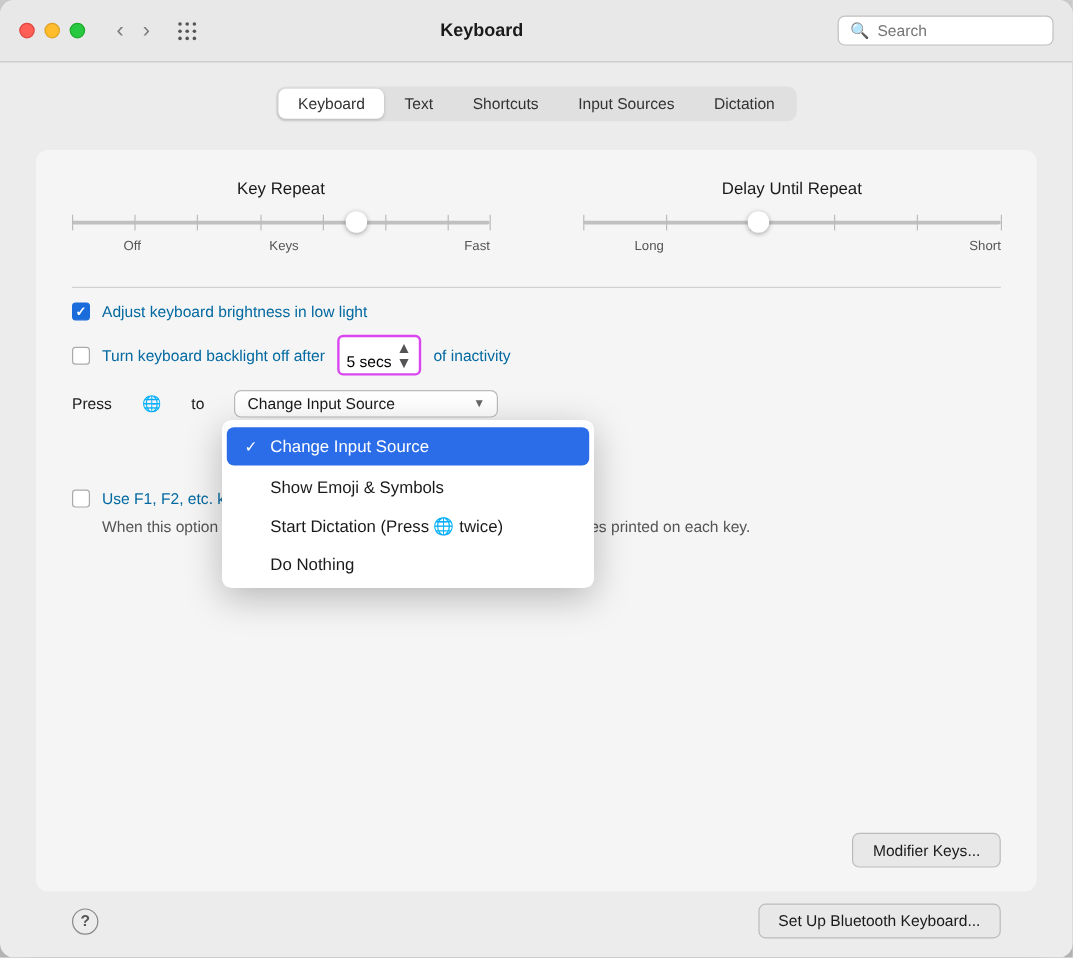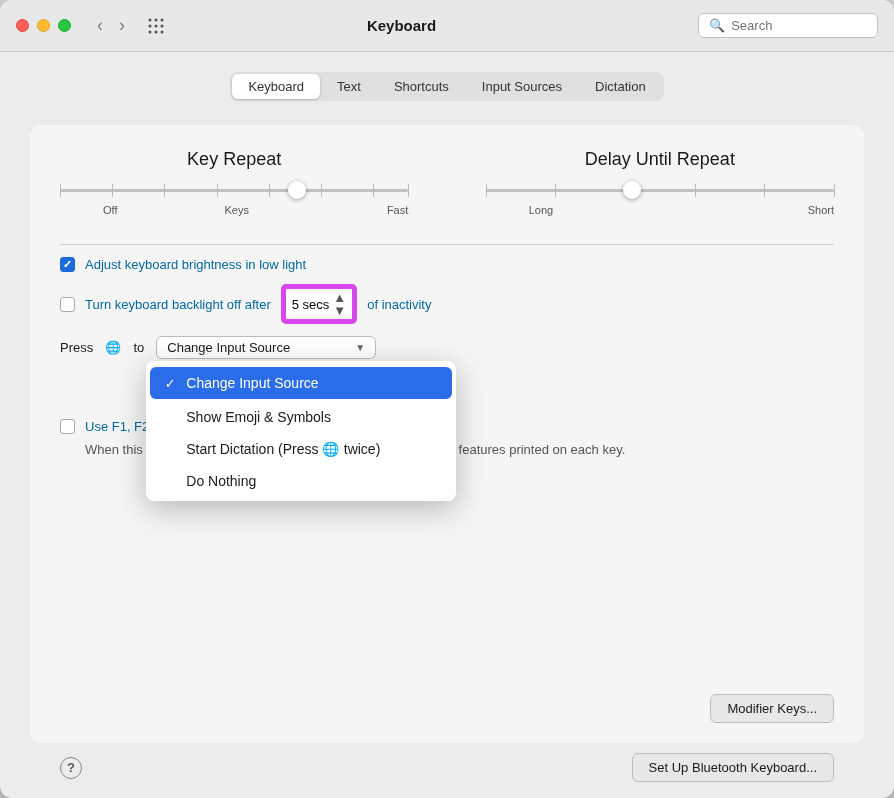--- a/index.html
+++ b/index.html
@@ -173,21 +173,21 @@
     }
 
     .slider-group {
       display: flex;
       flex-direction: column;
       align-items: center;
       width: 45%;
     }
 
     .slider-label {
-      font-size: 18px;
+      font-size: 14px;
       font-weight: 500;
       color: #1a1a1a;
       margin-bottom: 10px;
     }
 
     .slider-track-container {
       width: 100%;
       position: relative;
       height: 20px;
       display: flex;
@@ -277,23 +277,23 @@
     }
 
     .checkbox-label {
       font-size: 13px;
       color: #0369a1;
     }
 
     
     .inline-select {
       display: flex;
-      align-items: center;
+      align-items: flex-end;
       background: white;
-      border: 5px solid #d946ef;
+      border: 2px solid #d946ef;
       border-radius: 5px;
       padding: 2px 6px;
       gap: 4px;
       cursor: pointer;
     }
 
     .inline-select span {
       font-size: 13px;
     }
 
@@ -307,21 +307,21 @@
       font-size: 9px;
       color: #555;
       line-height: 1;
       cursor: pointer;
     }
 
     
     .press-row {
       display: flex;
       align-items: center;
-      gap: 12px;
+      gap: 25px;
       margin-bottom: 12px;
       font-size: 13px;
       color: #1a1a1a;
       position: relative;
     }
 
     
     .dropdown-container {
       position: relative;
       display: inline-block;

